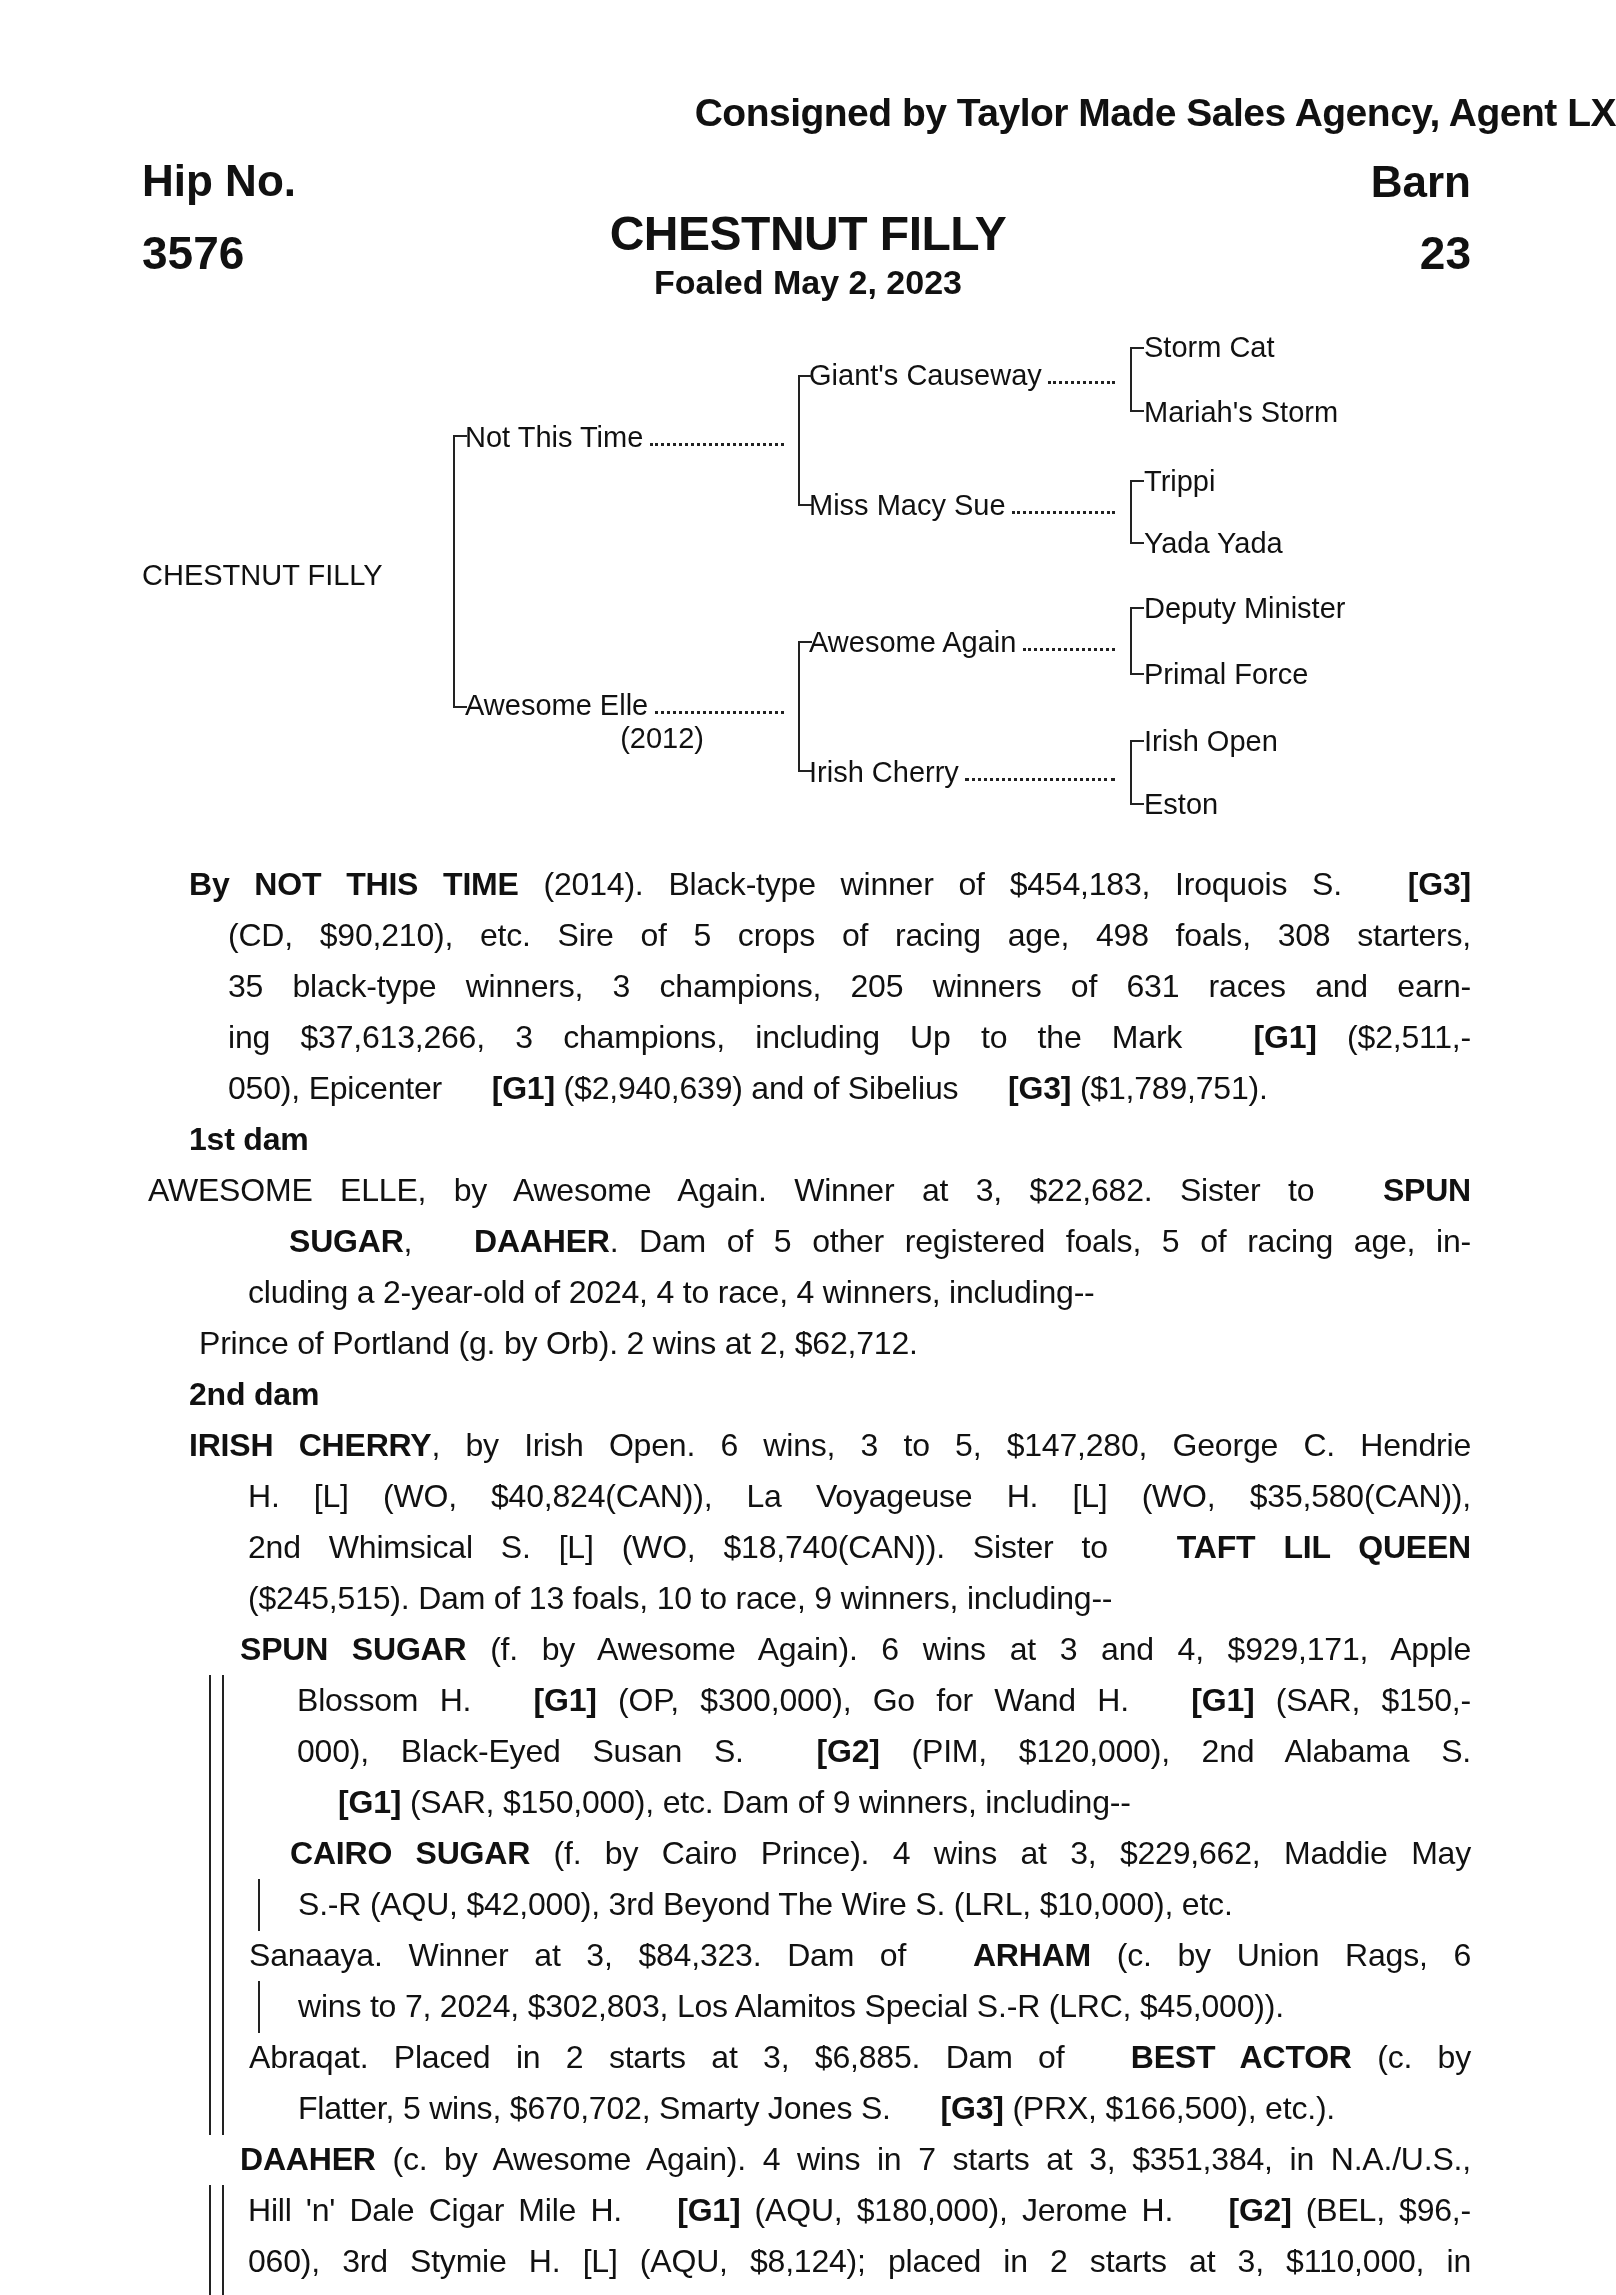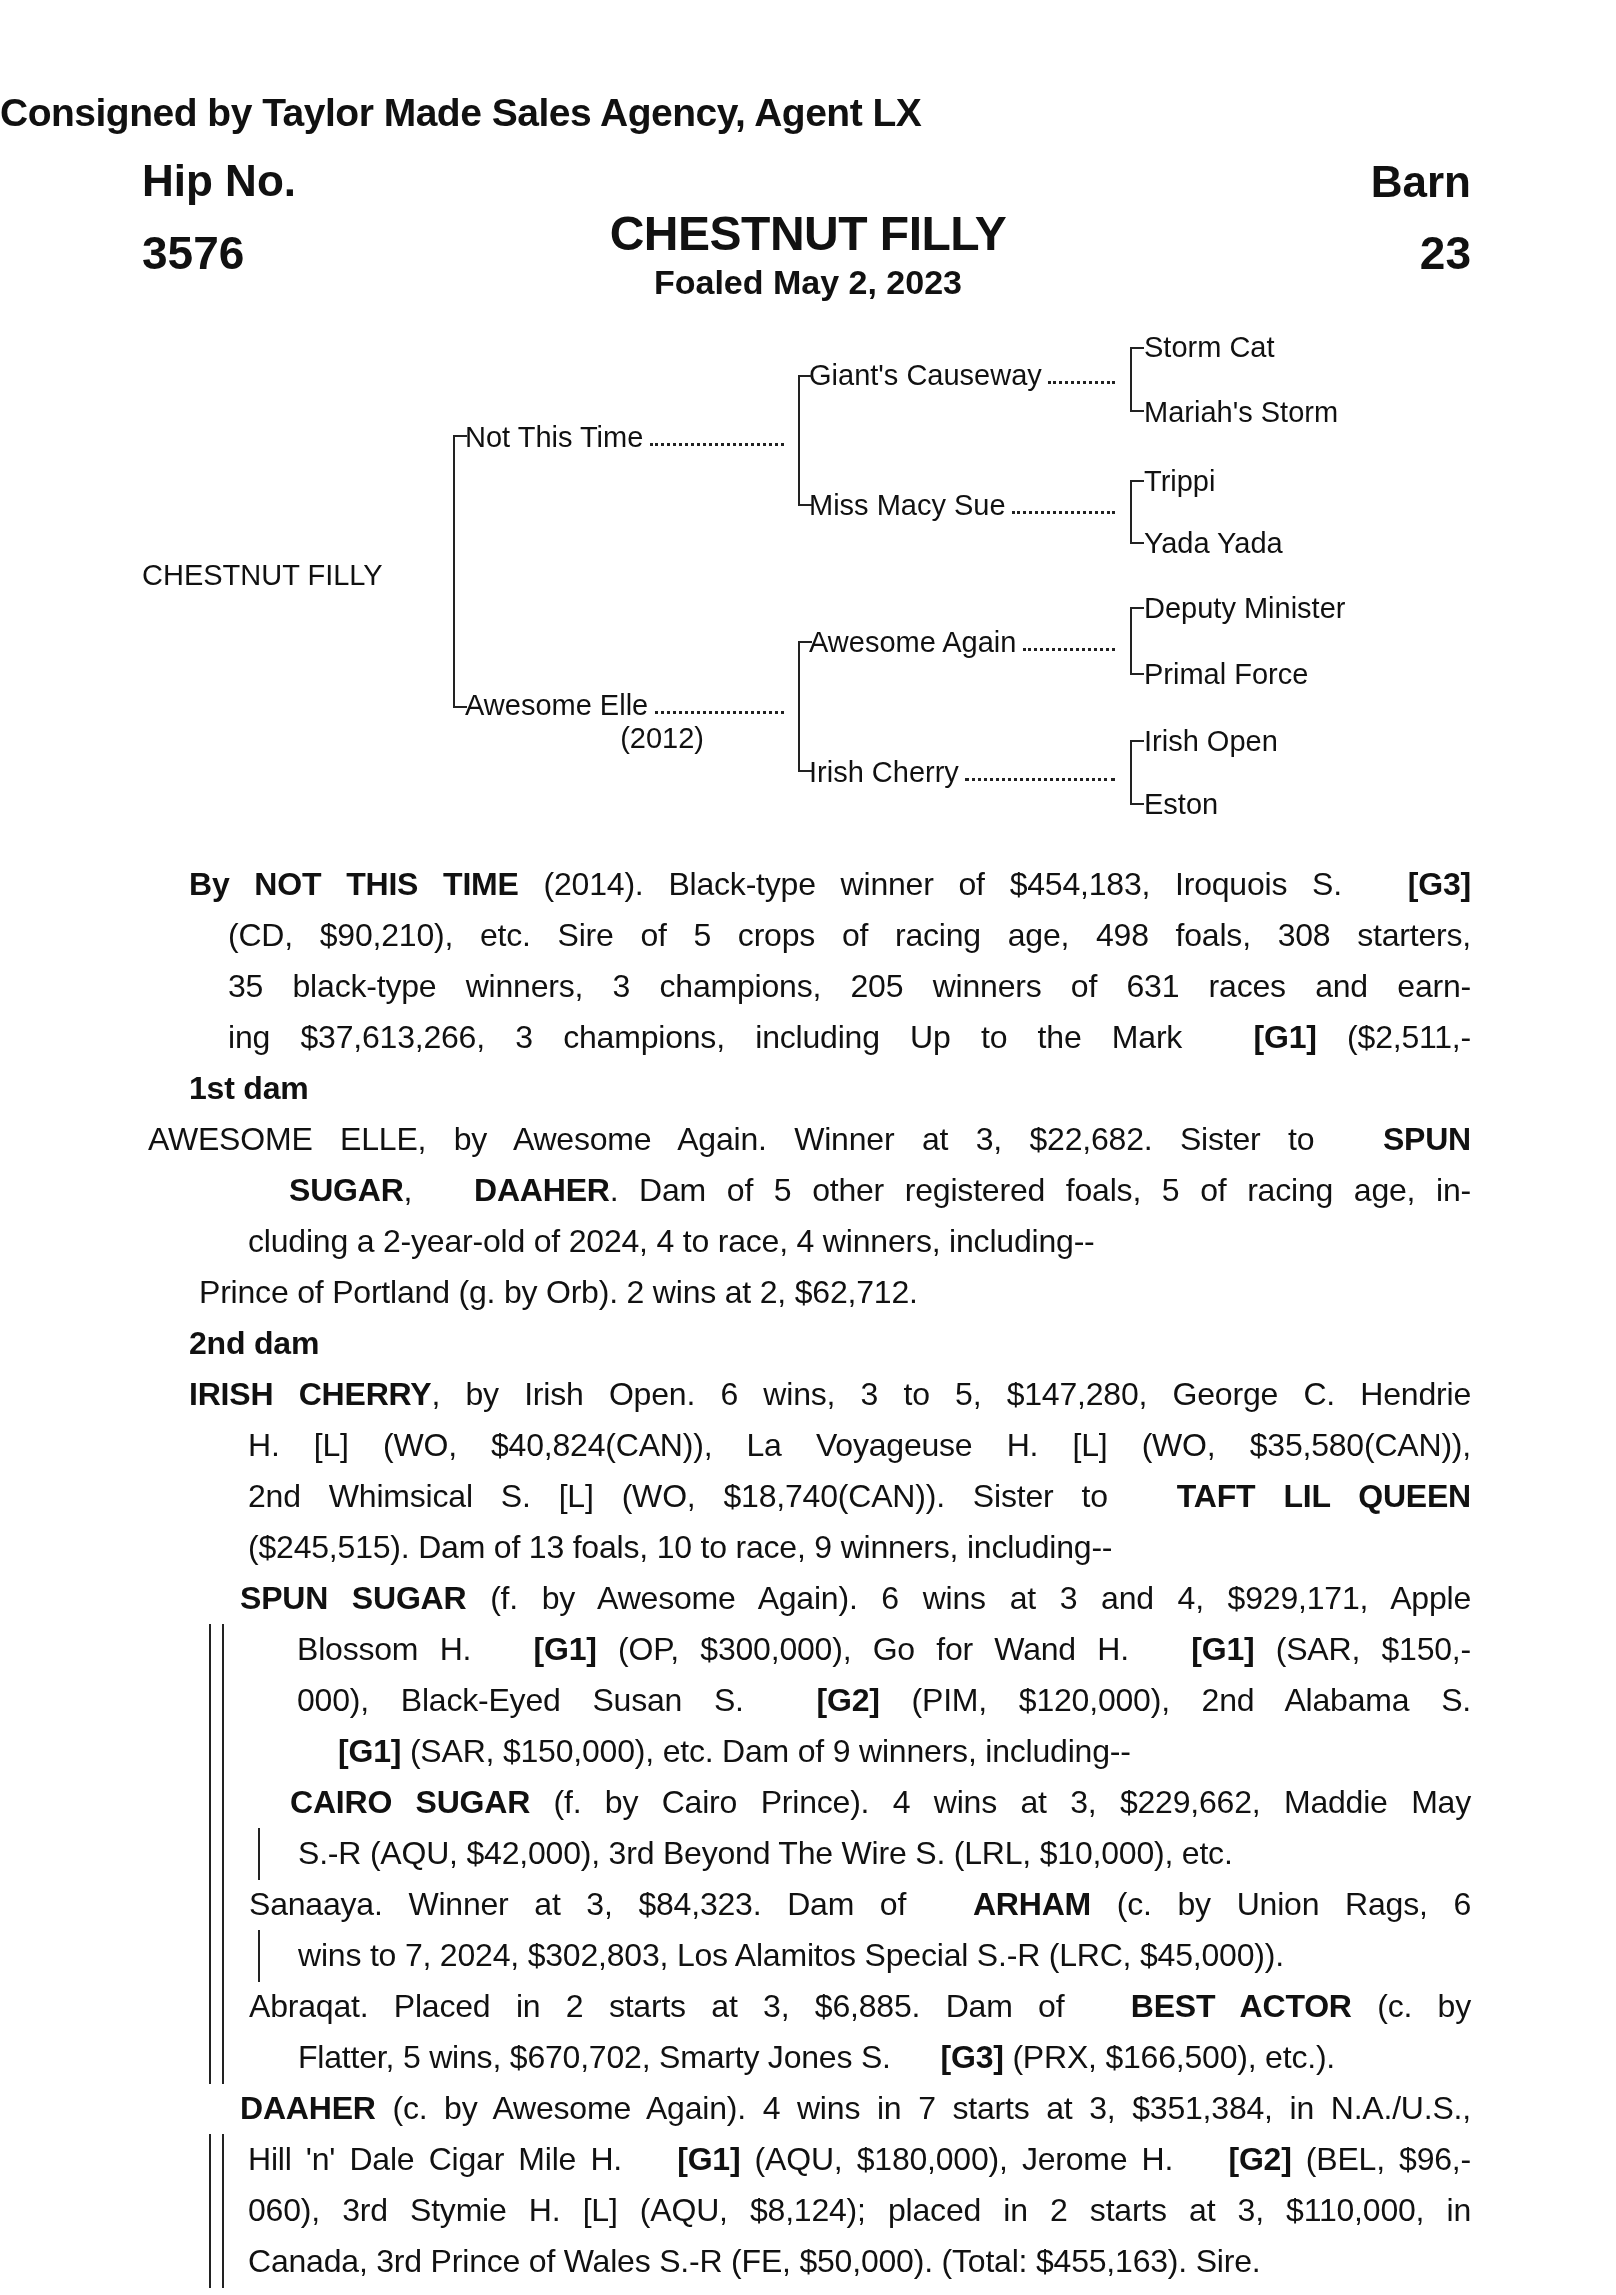--- a/index.html
+++ b/index.html
@@ -2,21 +2,21 @@
 <html style="font-size:7.3px"><head>
 <meta charset="utf-8">
 <style>
   html,body{margin:0;padding:0;background:#888;}
   #page{
     position:relative; width:1616px; height:3227px; background:#ffffff;
     font-family:"Liberation Sans", sans-serif; color:#111;
     overflow:hidden;
   }
   
-  .consignor{position:absolute; left:0; top:91px; width:1616px; text-align:left;
+  .consignor{position:absolute; left:0; top:91px; width:1616px; text-align:right;
     font-size:39px; font-weight:bold; letter-spacing:-0.5px;}
   .hipno{position:absolute; left:142px; top:157px; font-size:44px; font-weight:bold; line-height:48px;}
   .hipnum{position:absolute; left:142px; top:226px; font-size:46px; font-weight:bold;}
   .barn{position:absolute; right:145px; top:157px; font-size:44px; font-weight:bold; text-align:right;}
   .barnnum{position:absolute; right:145px; top:226px; font-size:46px; font-weight:bold; text-align:right;}
   .horsetitle{position:absolute; left:0; top:206px; width:1616px; text-align:center;
     font-size:48px; font-weight:bold; letter-spacing:-0.5px;}
   .foaled{position:absolute; left:0; top:263px; width:1616px; text-align:center;
     font-size:34px; font-weight:bold;}
   
@@ -129,20 +129,21 @@
 
   <div class="vline" style="left:1130px; top:741px; height:63px;"></div>
   <div class="htick" style="left:1130px; top:740px;"></div>
   <div class="htick" style="left:1130px; top:803px;"></div>
 
   <div id="body-lines">
       <div class="bl s-l0"><b>By NOT THIS TIME </b><span>(2014). Black-type winner of $454,183, Iroquois S. </span><b>[G3]</b></div>
       <div class="bl s-l0a"><span>(CD, $90,210), etc. Sire of 5 crops of racing age, 498 foals, 308 starters,</span></div>
       <div class="bl s-l0a"><span>35 black-type winners, 3 champions, 205 winners of 631 races and earn-</span></div>
       <div class="bl s-l0a"><span>ing $37,613,266, 3 champions, including Up to the Mark </span><b>[G1]</b><span> ($2,511,-</span></div>
+      <div class="bl s-l0a last"><span>050), Epicenter </span><b>[G1]</b><span> ($2,940,639) and of Sibelius </span><b>[G3]</b><span> ($1,789,751).</span></div>
       <div class="bl s-l0 last"><b>1st dam</b></div>
       <div class="bl s-l0"><span>AWESOME ELLE, by Awesome Again. Winner at 3, $22,682. Sister to </span><b>SPUN</b></div>
       <div class="bl s-l0b"><b>SUGAR</b><span>, </span><b>DAAHER</b><span>. Dam of 5 other registered foals, 5 of racing age, in-</span></div>
       <div class="bl s-l0b last"><span>cluding a 2-year-old of 2024, 4 to race, 4 winners, including--</span></div>
       <div class="bl s-l1 last"><span>Prince of Portland (g. by Orb). 2 wins at 2, $62,712.</span></div>
       <div class="bl s-l0 last"><b>2nd dam</b></div>
       <div class="bl s-l0"><b>IRISH CHERRY</b><span>, by Irish Open. 6 wins, 3 to 5, $147,280, George C. Hendrie</span></div>
       <div class="bl s-l0b"><span>H. [L] (WO, $40,824(CAN)), La Voyageuse H. [L] (WO, $35,580(CAN)),</span></div>
       <div class="bl s-l0b"><span>2nd Whimsical S. [L] (WO, $18,740(CAN)). Sister to </span><b>TAFT LIL QUEEN</b></div>
       <div class="bl s-l0b last"><span>($245,515). Dam of 13 foals, 10 to race, 9 winners, including--</span></div>

